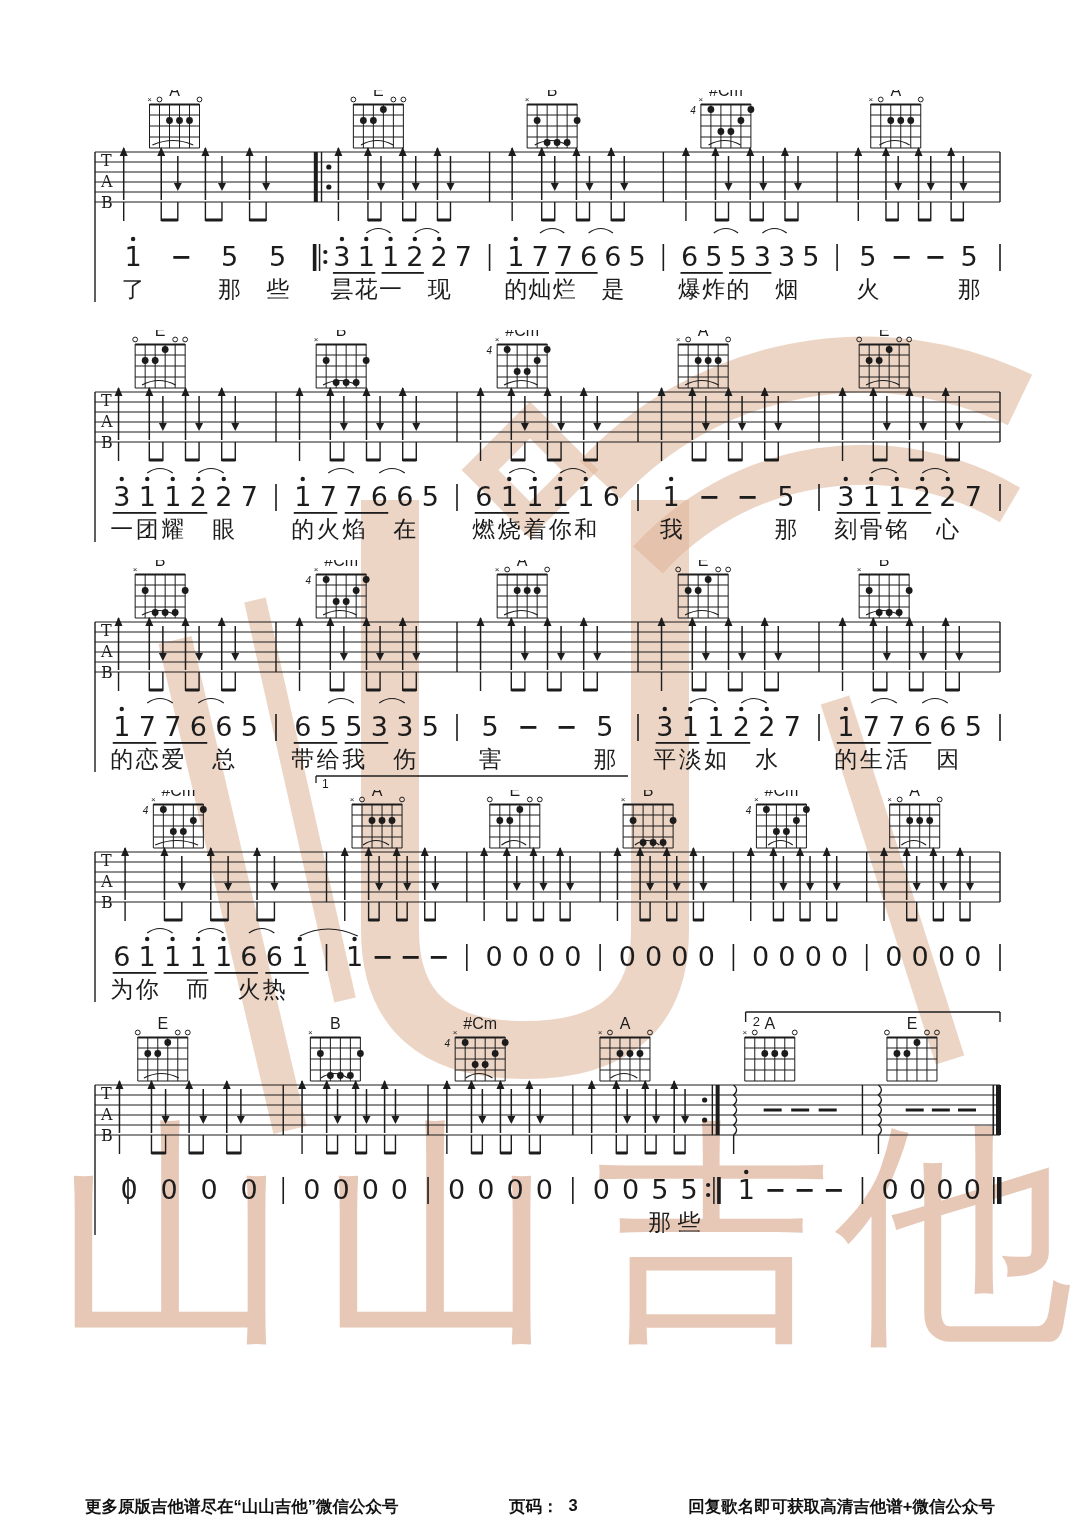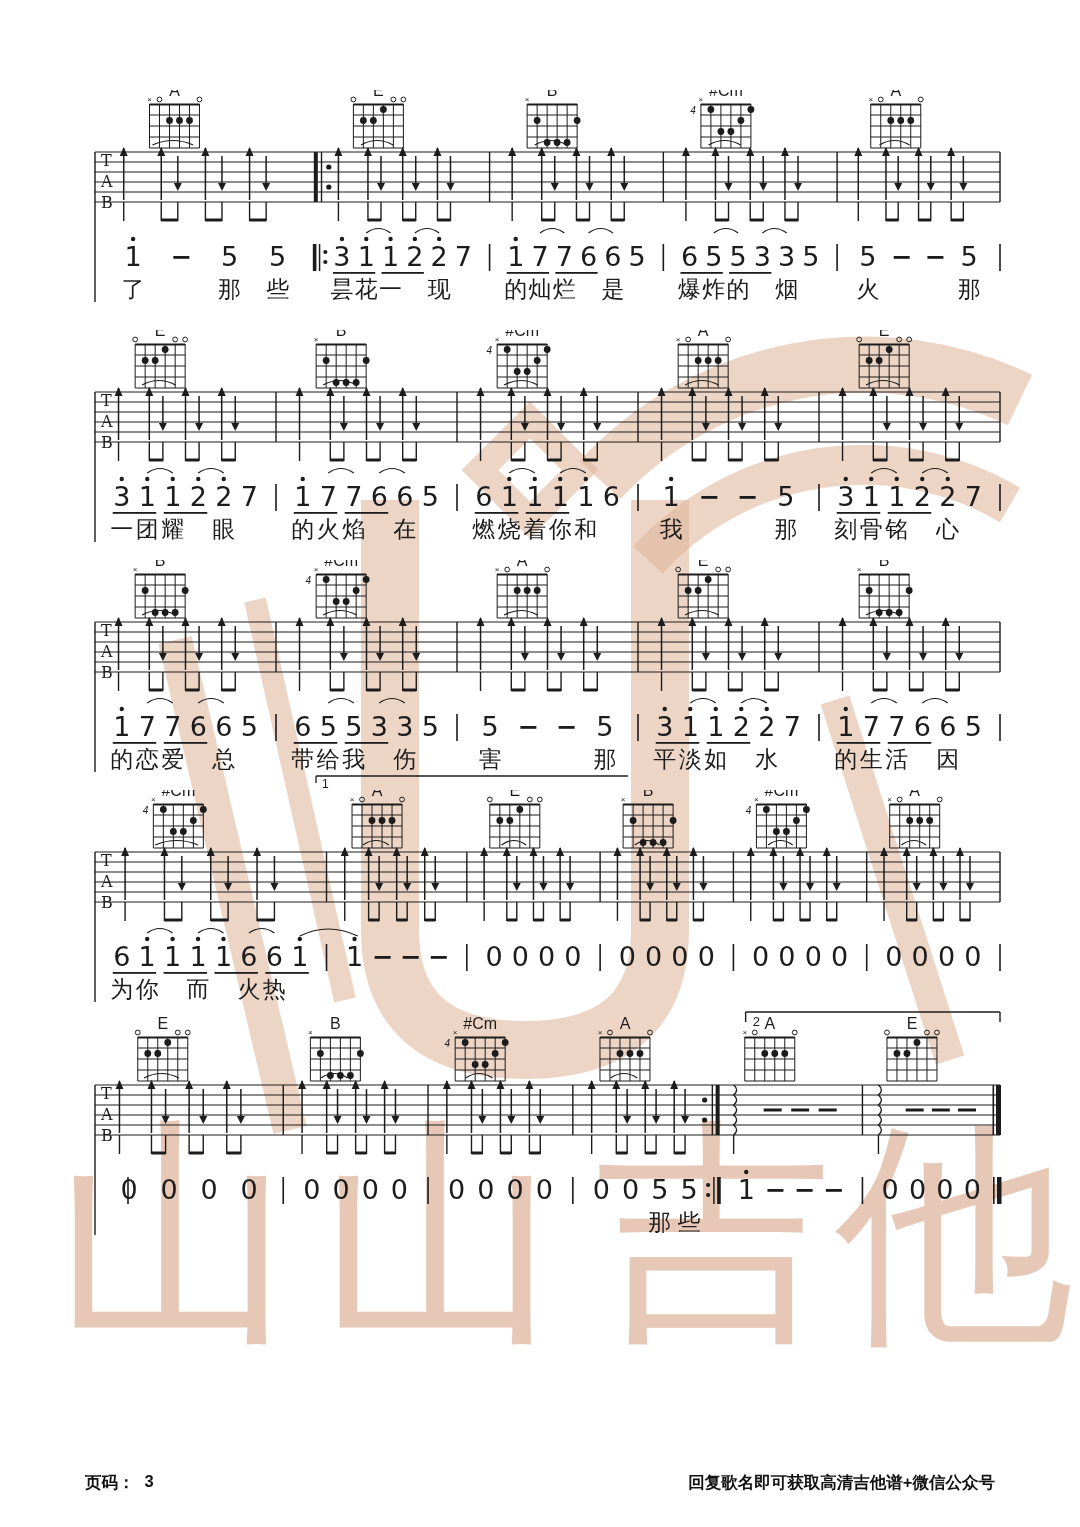--- a/index.html
+++ b/index.html
@@ -5,21 +5,21 @@
   html,body{margin:0;padding:0;background:#888;}
   #page{position:relative;width:1080px;height:1527px;background:#ffffff;overflow:hidden;
         font-family:"Liberation Sans","DejaVu Sans",sans-serif;color:#1c1c1c;}
   #wm-logo{position:absolute;left:0;top:0;pointer-events:none;}
   .wm-char{position:absolute;font-family:"DejaVu Serif","Liberation Serif",serif;
            font-size:238px;line-height:1;color:rgba(216,166,138,0.62);pointer-events:none;}
   .system{position:absolute;left:0;width:1080px;}
   #footer{position:absolute;left:85px;right:85px;top:1472px;display:flex;
           justify-content:space-between;align-items:baseline;font-size:16.5px;
           font-weight:bold;color:#111;}
-  #footer .mid{display:flex;gap:10px;}
+  #footer .mid{display:flex;gap:10px;margin-top:24px;}
   svg text{user-select:none;}
 </style>
 </head>
 <body>
 
 <div id="page">
 
   <svg id="wm-logo" width="1080" height="1527" viewBox="0 0 1080 1527">
     <g stroke="rgba(222,178,152,0.55)" fill="none">
       <path d="M600,480 A360,360 0 0 1 1020,400" stroke-width="56"></path>
@@ -1779,19 +1779,20 @@
           <g>
             <line x1="745.6400000000001" y1="7" x2="1000" y2="7" stroke="#1c1c1c" stroke-width="1.4"></line>
             <line x1="745.6400000000001" y1="7" x2="745.6400000000001" y2="17" stroke="#1c1c1c" stroke-width="1.4"></line>
             <line x1="1000" y1="7" x2="1000" y2="17" stroke="#1c1c1c" stroke-width="1.4"></line>
             <text x="752.6400000000001" y="21" font-size="13" fill="#1c1c1c">2</text>
           </g>
         </svg></div>
     </div>
 
   <div id="footer">
+    <span>更多原版吉他谱尽在“山山吉他”微信公众号</span>
     <span class="mid">
       <span>页码：</span>
       <span>3</span>
     </span>
     <span>回复歌名即可获取高清吉他谱+微信公众号</span>
   </div>
 </div>
 
 </body></html>

